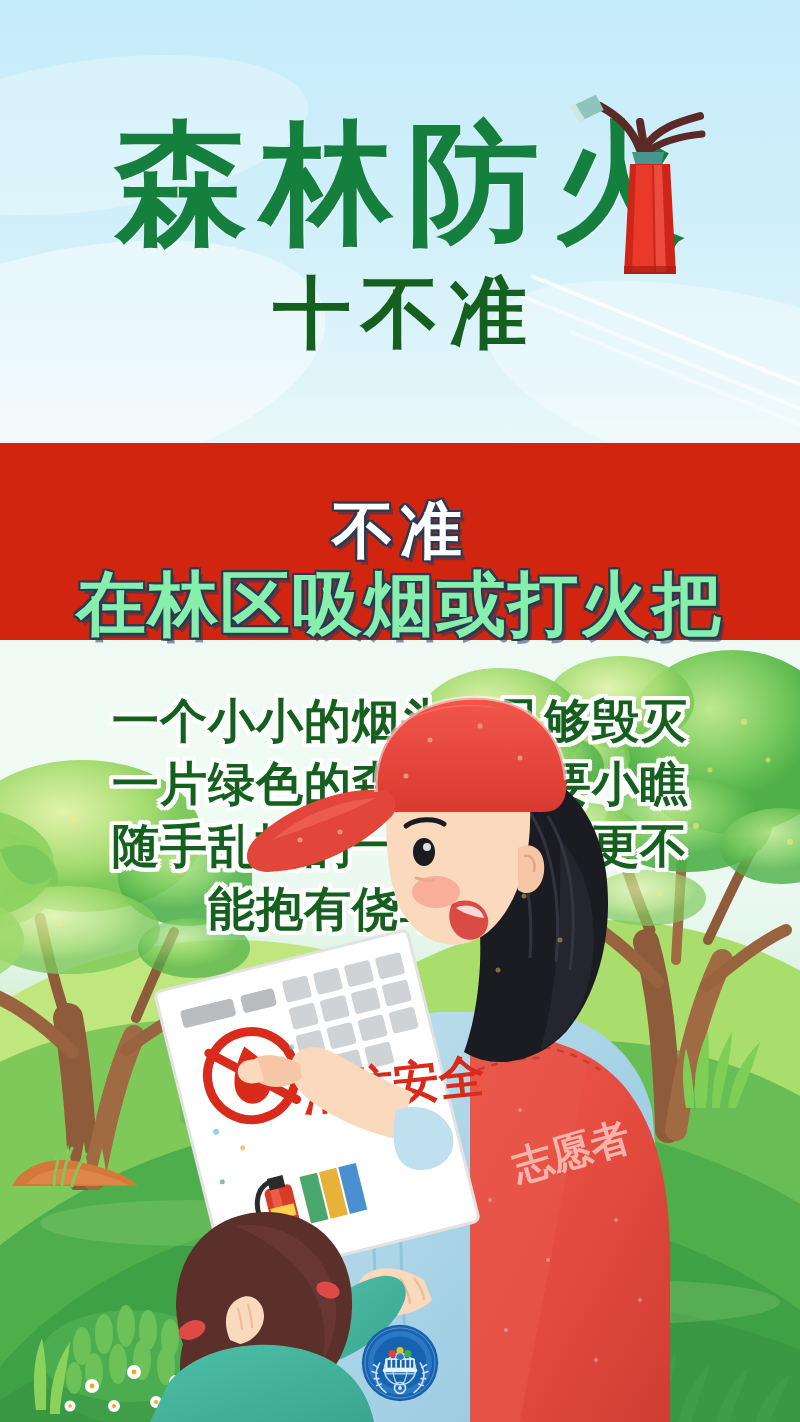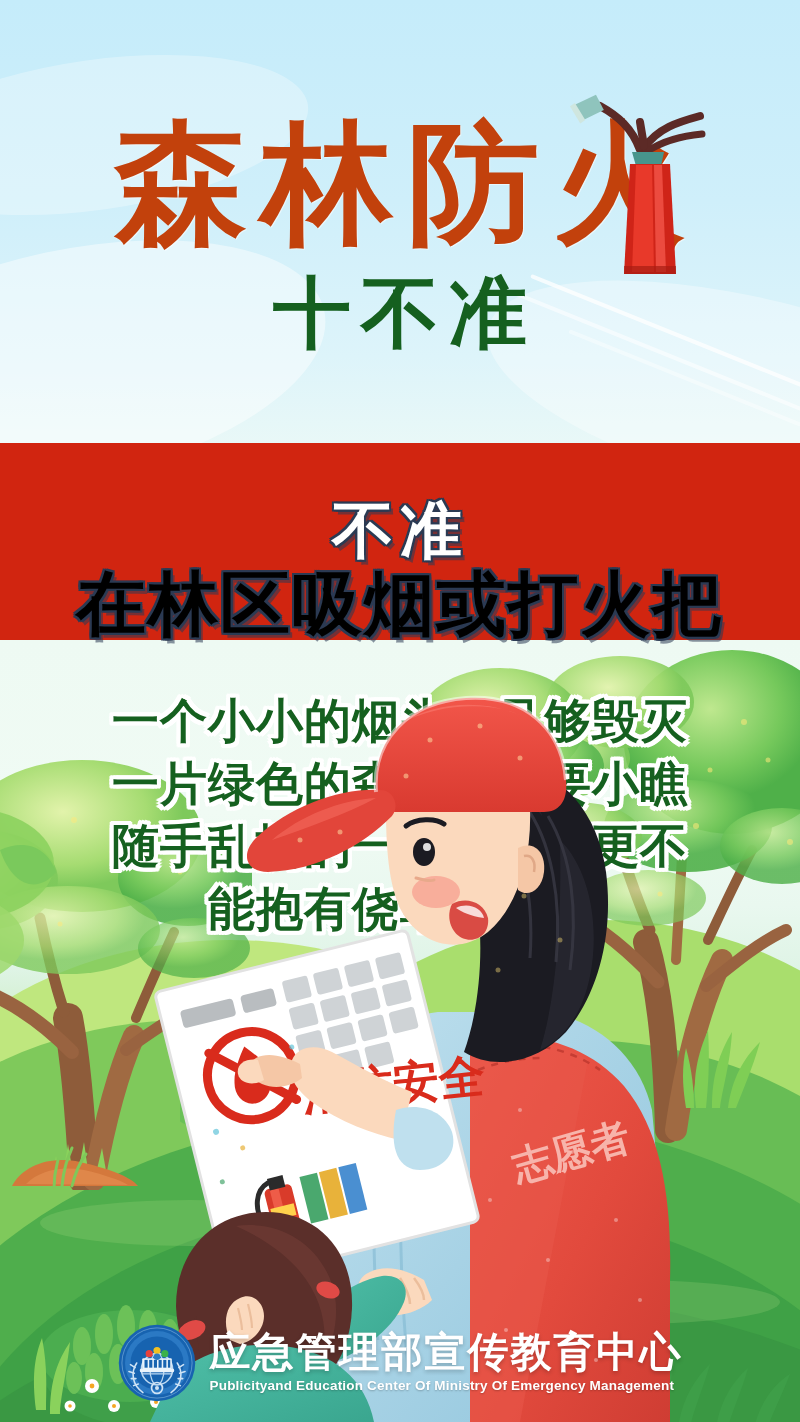--- a/index.html
+++ b/index.html
@@ -32,21 +32,21 @@
   .st1{right:-20px;top:330px;width:300px;transform:rotate(22deg);}
   .st2{right:-30px;top:352px;width:330px;transform:rotate(22deg);background:rgba(255,255,255,.55);}
   .st3{right:-10px;top:376px;width:250px;transform:rotate(22deg);background:rgba(255,255,255,.4);}
 
   
   .title-wrap{
     position:absolute;left:0;top:118px;width:800px;text-align:center;z-index:6;
   }
   .main-title{
     font-size:132px;line-height:1;font-weight:bold;
-    color:#c2410c;letter-spacing:14px;
+    color:#15803d;letter-spacing:14px;
     text-shadow:1px 1px 0 rgba(255,255,255,.5);
     white-space:nowrap;
     padding-left:14px;
   }
   .sub-title{
     margin-top:24px;
     font-size:78px;line-height:1;font-weight:bold;
     color:#15601f;letter-spacing:10px;
     padding-left:10px;
   }
@@ -63,21 +63,21 @@
   }
   .banner-l1{
     font-size:62px;line-height:1.02;font-weight:bold;color:#ffffff;letter-spacing:6px;
     text-shadow:
       -2px -2px 0 #2b3a53, 2px -2px 0 #2b3a53, -2px 2px 0 #2b3a53, 2px 2px 0 #2b3a53,
       0 -2px 0 #2b3a53, 0 2px 0 #2b3a53, -2px 0 0 #2b3a53, 2px 0 0 #2b3a53,
       4px 5px 0 rgba(43,58,83,.55);
   }
   .banner-l2{
     margin-top:6px;
-    font-size:70px;line-height:1.02;font-weight:bold;color:#000000;letter-spacing:2px;
+    font-size:70px;line-height:1.02;font-weight:bold;color:#86efac;letter-spacing:2px;
     text-shadow:
       -2px -2px 0 #2b3a53, 2px -2px 0 #2b3a53, -2px 2px 0 #2b3a53, 2px 2px 0 #2b3a53,
       0 -2px 0 #2b3a53, 0 2px 0 #2b3a53, -2px 0 0 #2b3a53, 2px 0 0 #2b3a53,
       4px 5px 0 rgba(43,58,83,.55);
   }
 
   
   .scene{
     position:absolute;left:0;top:640px;width:800px;height:782px;overflow:hidden;
     background:linear-gradient(180deg,#eefaf3 0%,#f0fbf4 22%,#e9f8ef 34%,#dff4e6 42%,#cdeec4 50%,#a8dd86 58%,#7ccb5c 66%,#55b44b 76%,#3f9f42 88%,#369141 100%);
@@ -621,19 +621,15 @@
         <path d="M76,50 C84,62 82,78 68,88"></path>
         <path d="M22,56 L16,52 M21,63 L14,61 M23,70 L17,70 M26,77 L20,79"></path>
         <path d="M78,56 L84,52 M79,63 L86,61 M77,70 L83,70 M74,77 L80,79"></path>
       </g>
 
       <circle cx="50" cy="82" r="7" fill="none" stroke="#cfe3f5" stroke-width="2.2"></circle>
       <circle cx="50" cy="82" r="2.6" fill="#cfe3f5"></circle>
 
       <circle cx="50" cy="50" r="45" fill="none" stroke="#9cc6ea" stroke-width="0.8" opacity=".8"></circle>
     </svg>
-    <div class="footer-txt">
-      <div class="footer-cn">应急管理部宣传教育中心</div>
-      <div class="footer-en">Publicityand Education Center Of Ministry Of Emergency Management</div>
-    </div>
   </div>
 
 </div>
 
 </body></html>

